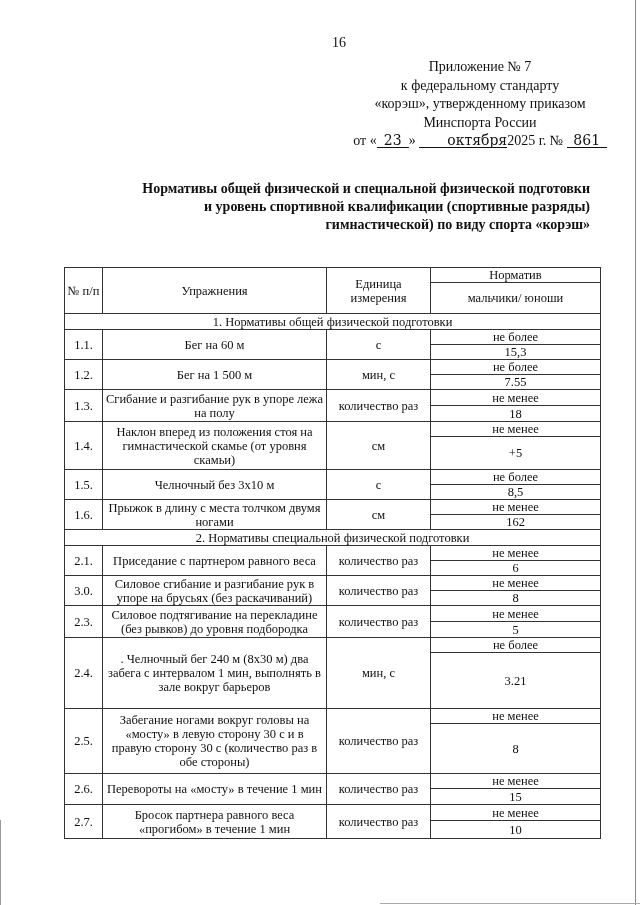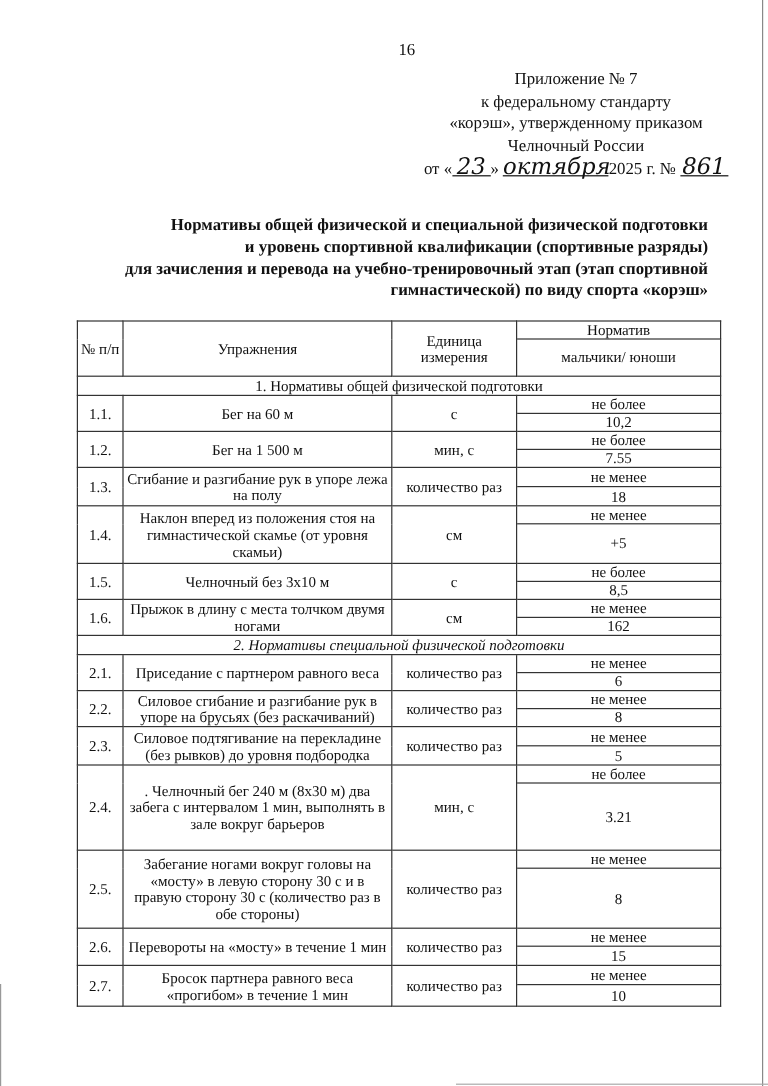--- a/index.html
+++ b/index.html
@@ -6,22 +6,22 @@
   body { width: 640px; height: 905px; position: relative; overflow: hidden;
          font-family: "Liberation Serif", "DejaVu Serif", serif; color: #111; }
   .page-border-right { position: absolute; left: 635px; top: 0; width: 1px; height: 905px; background: #888; }
   .page-border-bottom { position: absolute; left: 380px; top: 903px; width: 260px; height: 1px; background: #aaa; }
   .page-border-left { position: absolute; left: 0; top: 820px; width: 1px; height: 85px; background: #999; }
   .page-number { position: absolute; left: 332px; top: 35px; font-size: 14px; }
   .appendix { position: absolute; left: 345px; top: 58px; width: 270px; text-align: center;
               font-size: 14px; line-height: 18.6px; }
   .appendix div { white-space: nowrap; }
   .sign-line { position: relative; white-space: nowrap; }
-  .hw { font-family: "DejaVu Serif", serif; font-style: italic; display: inline-block;
-        border-bottom: 1px solid #111; color: #111; font-size: 19px; line-height: 14px; }
+  .hw { font-family: "DejaVu Serif", serif; display: inline-block;
+        border-bottom: 1px solid #111; color: #111; font-size: 14px; line-height: 14px; }
   .hw.day { width: 32px; text-align: center; }
   .hw.month { width: 88px; text-align: right; }
   .hw.num { width: 40px; text-align: center; }
   .title { position: absolute; left: 60px; top: 180px; width: 530px; text-align: right;
            font-weight: bold; font-size: 14px; line-height: 18px; }
   .title div { white-space: nowrap; }
   table.norms { position: absolute; left: 64px; top: 267px; width: 536px;
                 border-collapse: collapse; font-size: 12.5px; table-layout: fixed; }
   table.norms td { border: 1px solid #333; text-align: center; vertical-align: middle;
                    padding: 0 2px; line-height: 14px; }
@@ -37,32 +37,31 @@
 <div class="page-border-right"></div>
 <div class="page-border-bottom"></div>
 <div class="page-border-left"></div>
 
 <div class="page-number">16</div>
 
 <div class="appendix">
   <div>Приложение № 7</div>
   <div>к федеральному стандарту</div>
   <div>«корэш», утвержденному приказом</div>
-  <div>Челночный России</div>
+  <div>Минспорта России</div>
   <div class="sign-line">
     <span>от «</span><span class="hw day">23</span><span>»</span>
     <span class="hw month">октября</span><span>2025 г. №</span>
     <span class="hw num">861</span>
   </div>
 </div>
 
 <div class="title">
   <div>Нормативы общей физической и специальной физической подготовки</div>
   <div>и уровень спортивной квалификации (спортивные разряды)</div>
-  <div>для зачисления и перевода на учебно-тренировочный этап (этап спортивной</div>
   <div>гимнастической) по виду спорта «корэш»</div>
 </div>
 
 <table class="norms">
   <colgroup>
     <col class="c-no">
       <col class="c-ex">
       <col class="c-unit">
       <col class="c-norm">
   </colgroup>
@@ -79,21 +78,21 @@
   <tr style="height: 16px; margin-top: 16px;">
         <td colspan="4" class="section">1. Нормативы общей физической подготовки</td>
       </tr>
       <tr style="height: 14px; margin-left: 16px;">
         <td rowspan="2">1.1.</td>
         <td rowspan="2">Бег на 60 м</td>
         <td rowspan="2">с</td>
         <td>не более</td>
       </tr>
       <tr style="height: 14px;">
-        <td>10,2</td>
+        <td>15,3</td>
       </tr>
       <tr style="height: 14px;">
         <td rowspan="2">1.2.</td>
         <td rowspan="2">Бег на 1 500 м</td>
         <td rowspan="2">мин, с</td>
         <td>не более</td>
       </tr>
       <tr style="height: 15px;">
         <td>7.55</td>
       </tr>
@@ -126,34 +125,34 @@
       </tr>
       <tr style="height: 15px;">
         <td rowspan="2">1.6.</td>
         <td rowspan="2">Прыжок в длину с места толчком двумя ногами</td>
         <td rowspan="2">см</td>
         <td>не менее</td>
       </tr>
       <tr style="height: 15px;">
         <td>162</td>
       </tr>
-      <tr style="height: 16px; font-style: italic;">
+      <tr style="height: 16px;">
         <td colspan="4" class="section">2. Нормативы специальной физической подготовки</td>
       </tr>
       <tr style="height: 14px;">
         <td rowspan="2">2.1.</td>
         <td rowspan="2">Приседание с партнером равного веса</td>
         <td rowspan="2">количество раз</td>
         <td>не менее</td>
       </tr>
       <tr style="height: 15px;">
         <td>6</td>
       </tr>
       <tr style="height: 15px;">
-        <td rowspan="2">2.2.</td>
+        <td rowspan="2">3.0.</td>
         <td rowspan="2">Силовое сгибание и разгибание рук в упоре на брусьях (без раскачиваний)</td>
         <td rowspan="2">количество раз</td>
         <td>не менее</td>
       </tr>
       <tr style="height: 15px;">
         <td>8</td>
       </tr>
       <tr style="height: 16px;">
         <td rowspan="2">2.3.</td>
         <td rowspan="2">Силовое подтягивание на перекладине (без рывков) до уровня подбородка</td>

